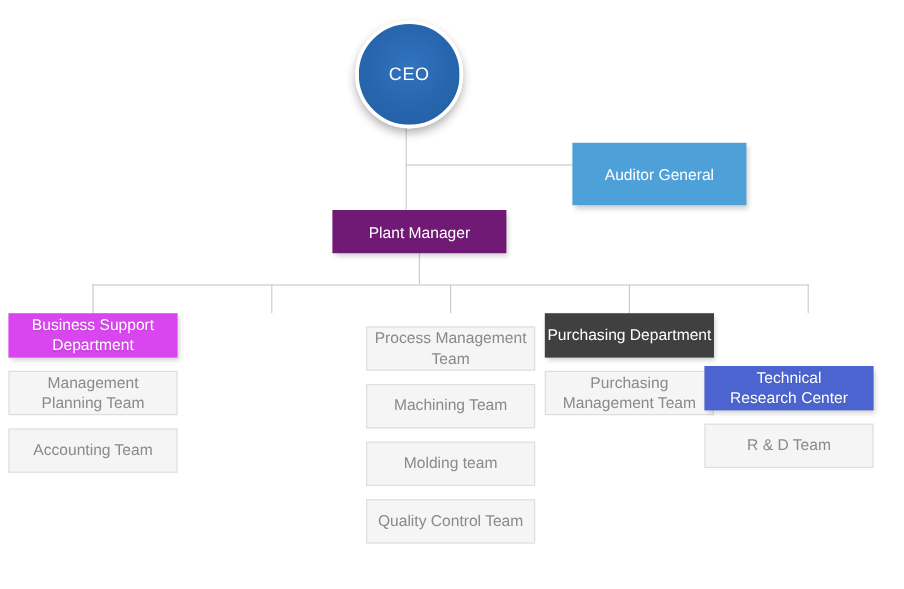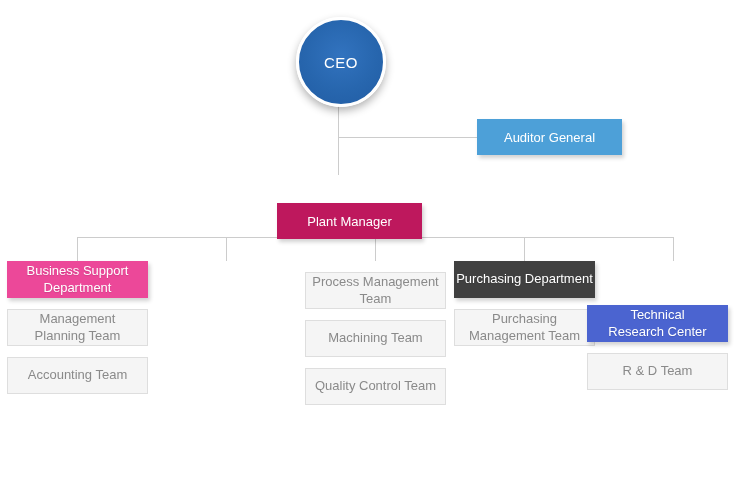--- a/index.html
+++ b/index.html
@@ -16,21 +16,21 @@
 
   .ceo{
     position:absolute;left:296px;top:17px;width:84px;height:84px;border-radius:50%;
     background:radial-gradient(circle at 50% 42%, #3273bf 0%, #2766ae 55%, #215ca3 100%);
     border:3px solid #ffffff;
     box-shadow:0 4px 8px rgba(0,0,0,0.30);
     display:flex;align-items:center;justify-content:center;
     color:#ffffff;font-size:15px;letter-spacing:0.5px;
   }
 
-  .auditor{left:477px;top:119px;width:145px;height:36px;}
+  .auditor{left:477px;top:119px;width:145px;height:52px;}
   .plant{left:277px;top:175px;width:145px;height:36px;}
 
   .col{position:absolute;top:261px;width:141px;}
   .col-0{left:7px;}
   .col-1{left:156px;}
   .col-2{left:305px;}
   .col-3{left:454px;}
   .col-4{left:587px;margin-top:44px;}
 
   .dept{
@@ -70,35 +70,36 @@
   <div class="line l-stub l-stub-0" style="background: rgb(204, 204, 204);"></div>
   <div class="line l-stub l-stub-1" style="background: rgb(204, 204, 204);"></div>
   <div class="line l-stub l-stub-2" style="background: rgb(204, 204, 204);"></div>
   <div class="line l-stub l-stub-3" style="background: rgb(204, 204, 204);"></div>
   <div class="line l-stub l-stub-4" style="background: rgb(204, 204, 204);"></div>
 
   <div class="ceo">CEO</div>
 
   <div class="node auditor" style="background: rgb(77, 160, 216);">Auditor General</div>
 
-  <div class="node plant" style="background: #be185d; margin-top: 28px;">Plant Manager</div>
+  <div class="node plant" style="background: #701a75;">Plant Manager</div>
 
   <div class="col col-0">
-    <div class="dept" style="background: #ec4899;">Business Support
+    <div class="dept" style="background: #d946ef;">Business Support
 Department</div>
     <div class="team">Management
 Planning Team</div>
     <div class="team">Accounting Team</div>
   </div>
 
 
   <div class="col col-2">
     <div class="team">Process Management
 Team</div>
     <div class="team">Machining Team</div>
+    <div class="team">Molding team</div>
     <div class="team">Quality Control Team</div>
   </div>
 
   <div class="col col-3">
     <div class="dept" style="background: #404040;">Purchasing Department</div>
     <div class="team">Purchasing
 Management Team</div>
   </div>
 
   <div class="col col-4">

